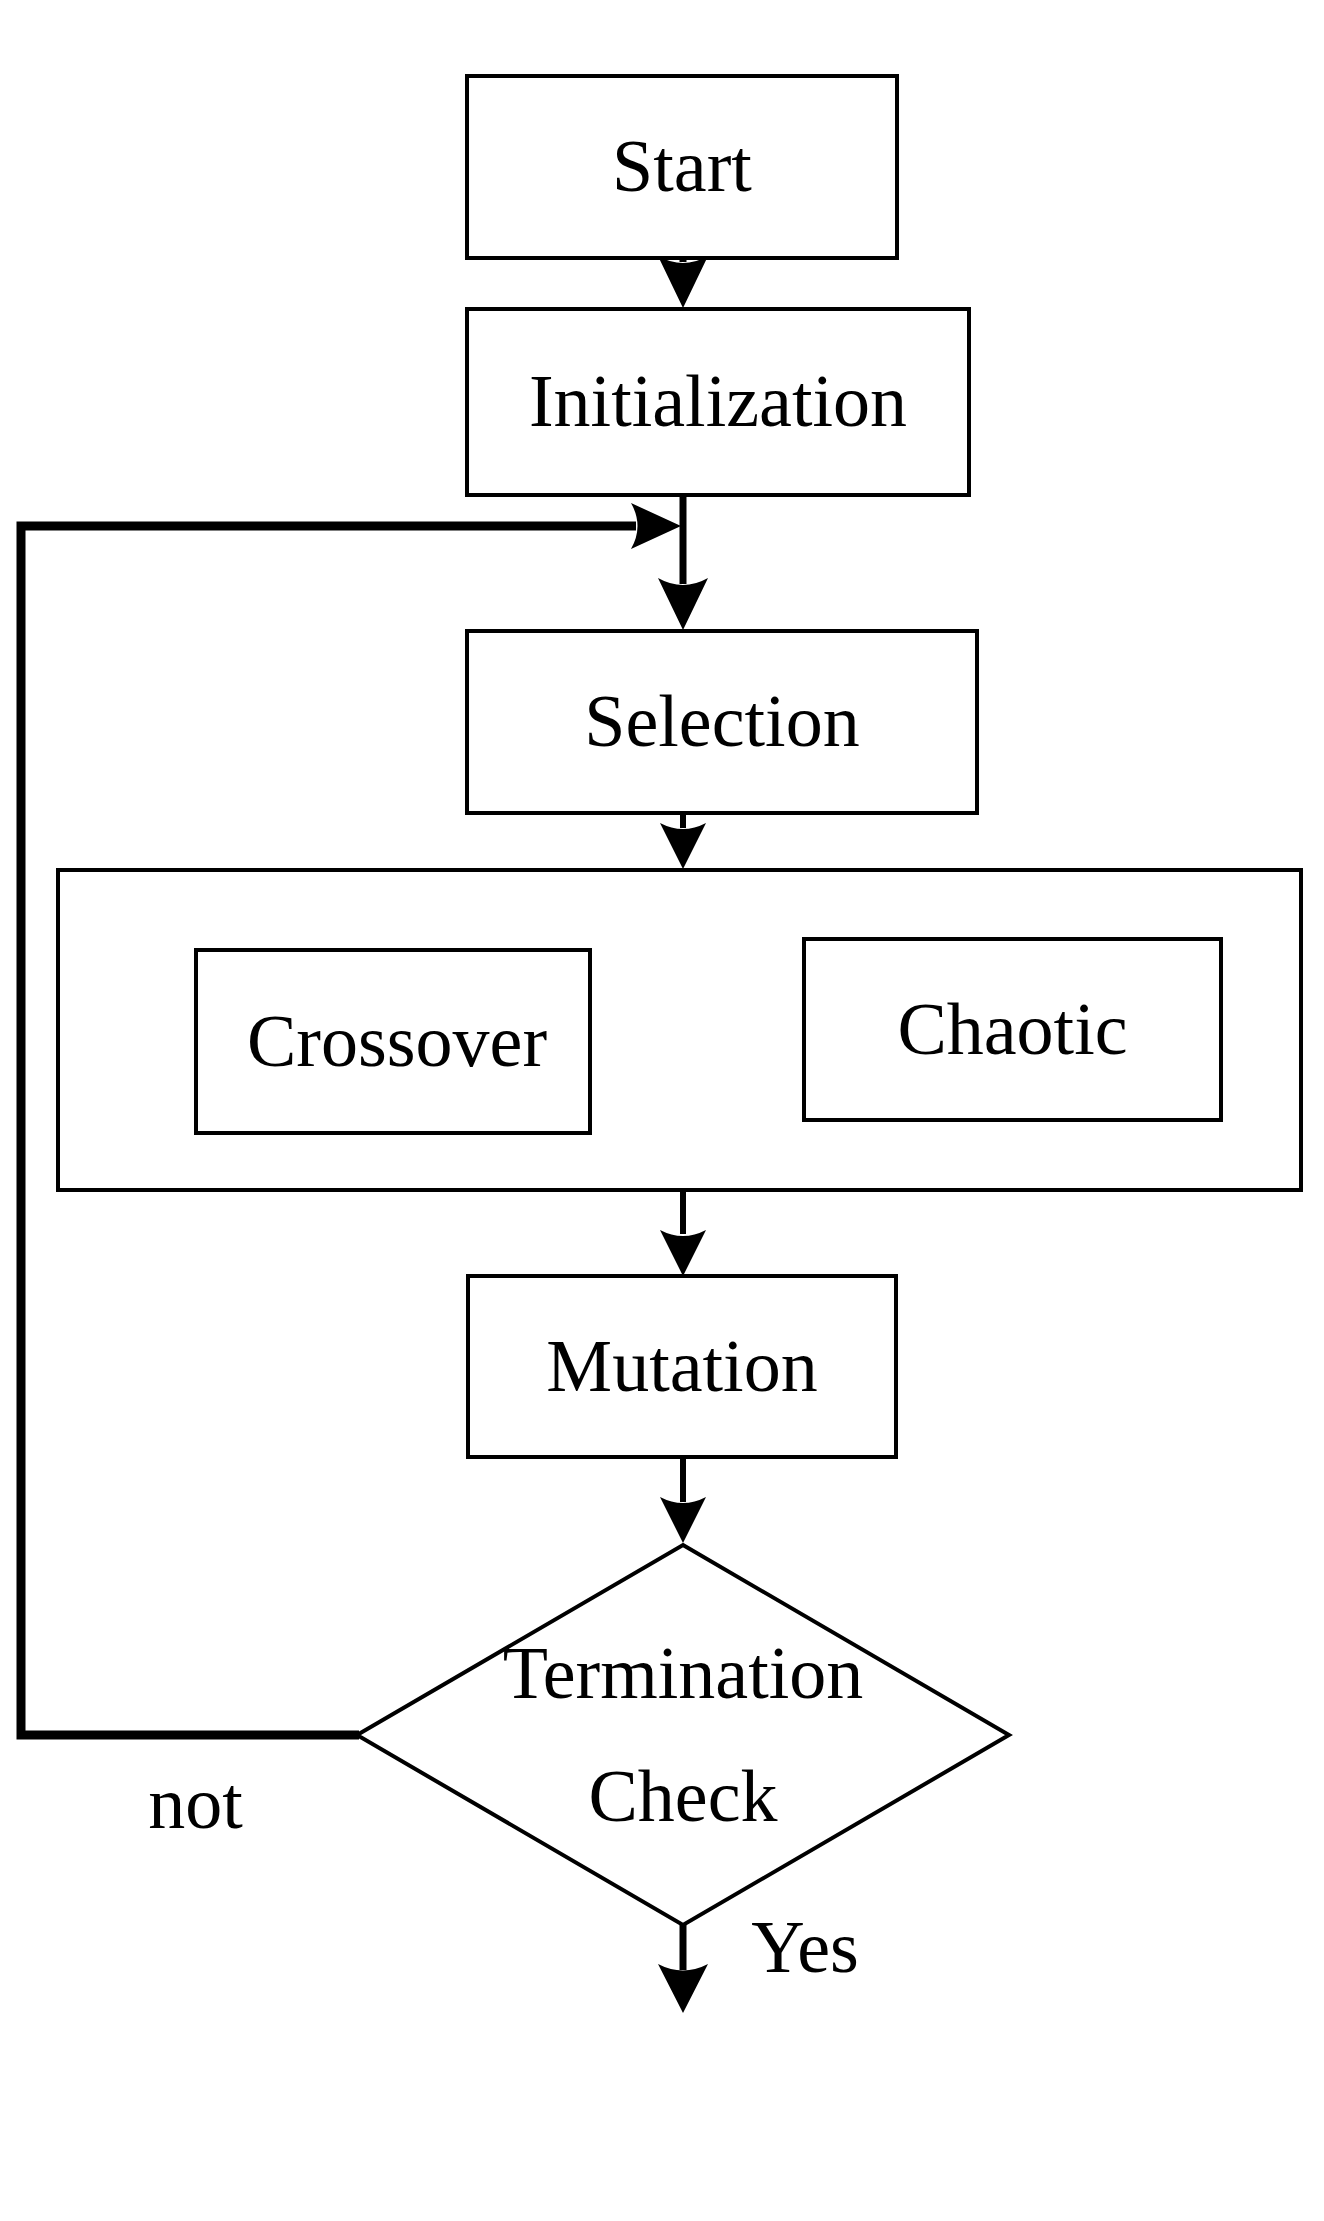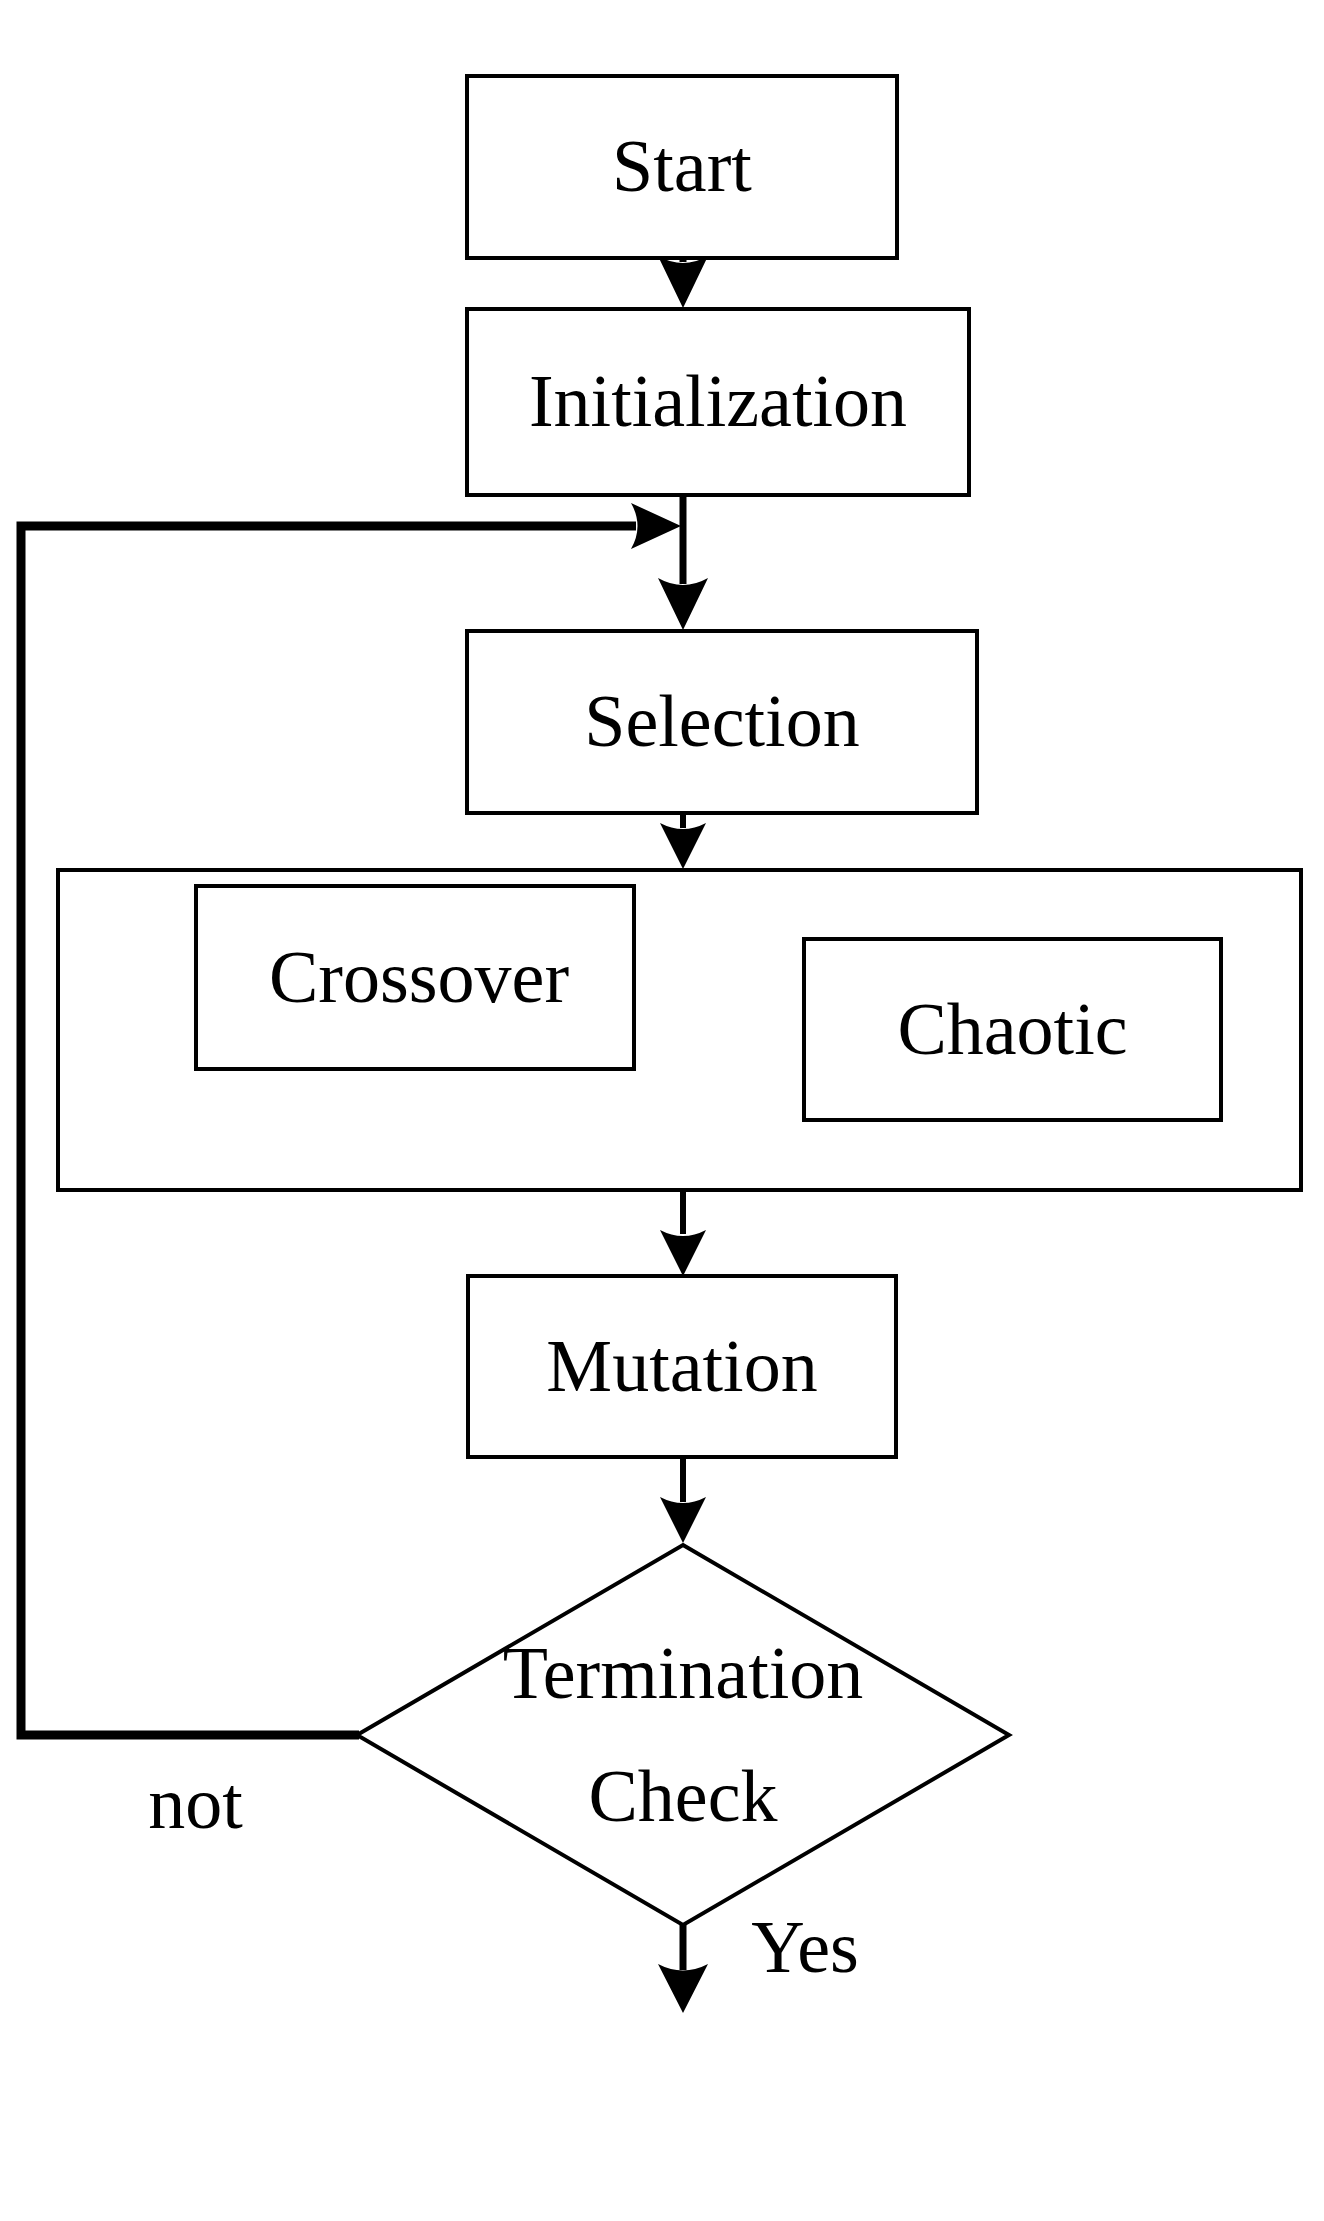--- a/index.html
+++ b/index.html
@@ -59,21 +59,21 @@
     line-height: 1.0;
     text-align: center;
     background: transparent;
     white-space: nowrap;
   }
   
   .node-start        { left: 465px; top: 30px;   width: 434px; height: 186px; margin-top: 44px; }
   .node-init         { left: 465px; top: 307px;  width: 506px; height: 190px; }
   .node-selection    { left: 465px; top: 629px;  width: 514px; height: 186px; }
   .node-group        { left: 56px;  top: 868px;  width: 1247px; height: 324px; }
-  .node-crossover    { left: 194px; top: 884px;  width: 442px; height: 187px; padding-left: 8px; }
+  .node-crossover    { left: 194px; top: 948px;  width: 398px; height: 187px; padding-left: 8px; }
   .node-chaotic      { left: 802px; top: 937px;  width: 421px; height: 185px; }
   .node-mutation     { left: 466px; top: 1274px; width: 432px; height: 185px; }
   .node-end          { left: 466px; top: 2010px; width: 434px; height: 190px; }
   .label-termination { left: 433px; top: 1585px; width: 500px; height: 300px; gap: 30px; }
   .label-not         { left: 108px; top: 1766px; width: 175px; }
   .label-yes         { left: 730px; top: 1910px; width: 150px; }
 </style>
 </head>
 <body>
 

